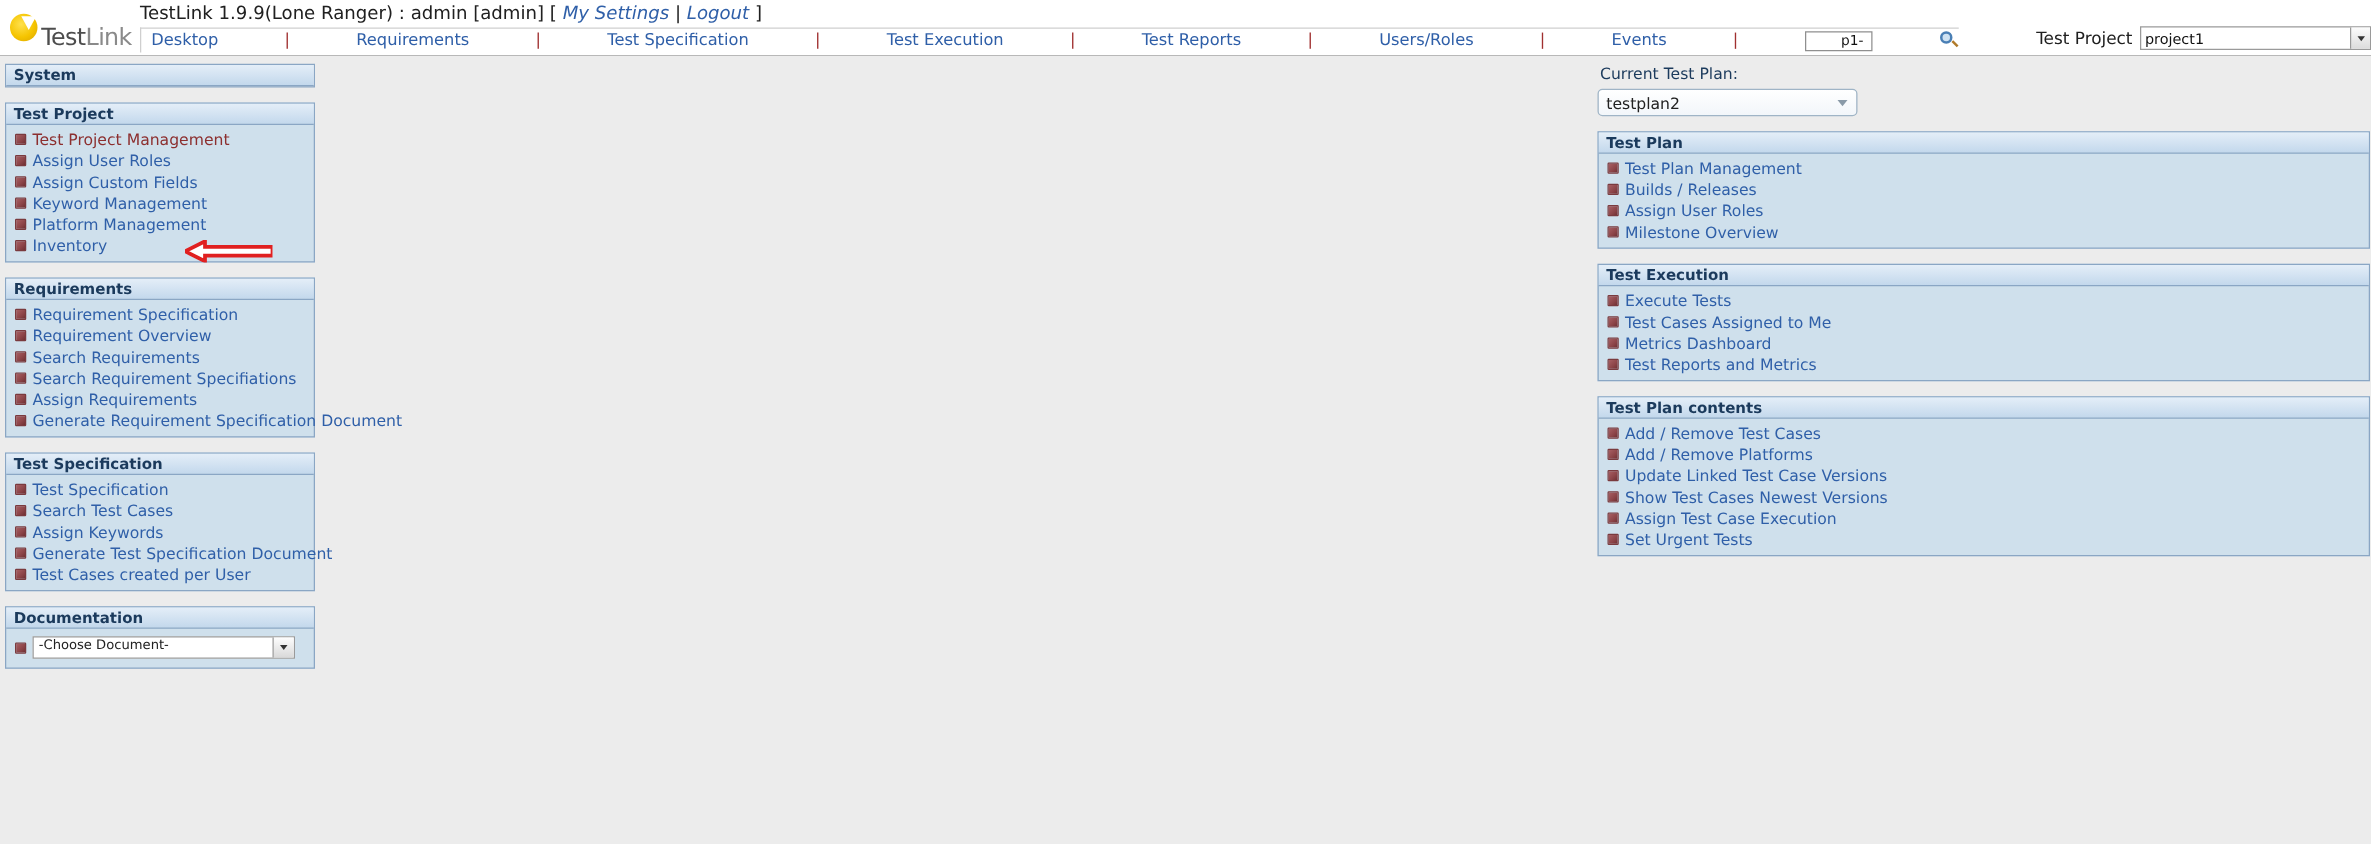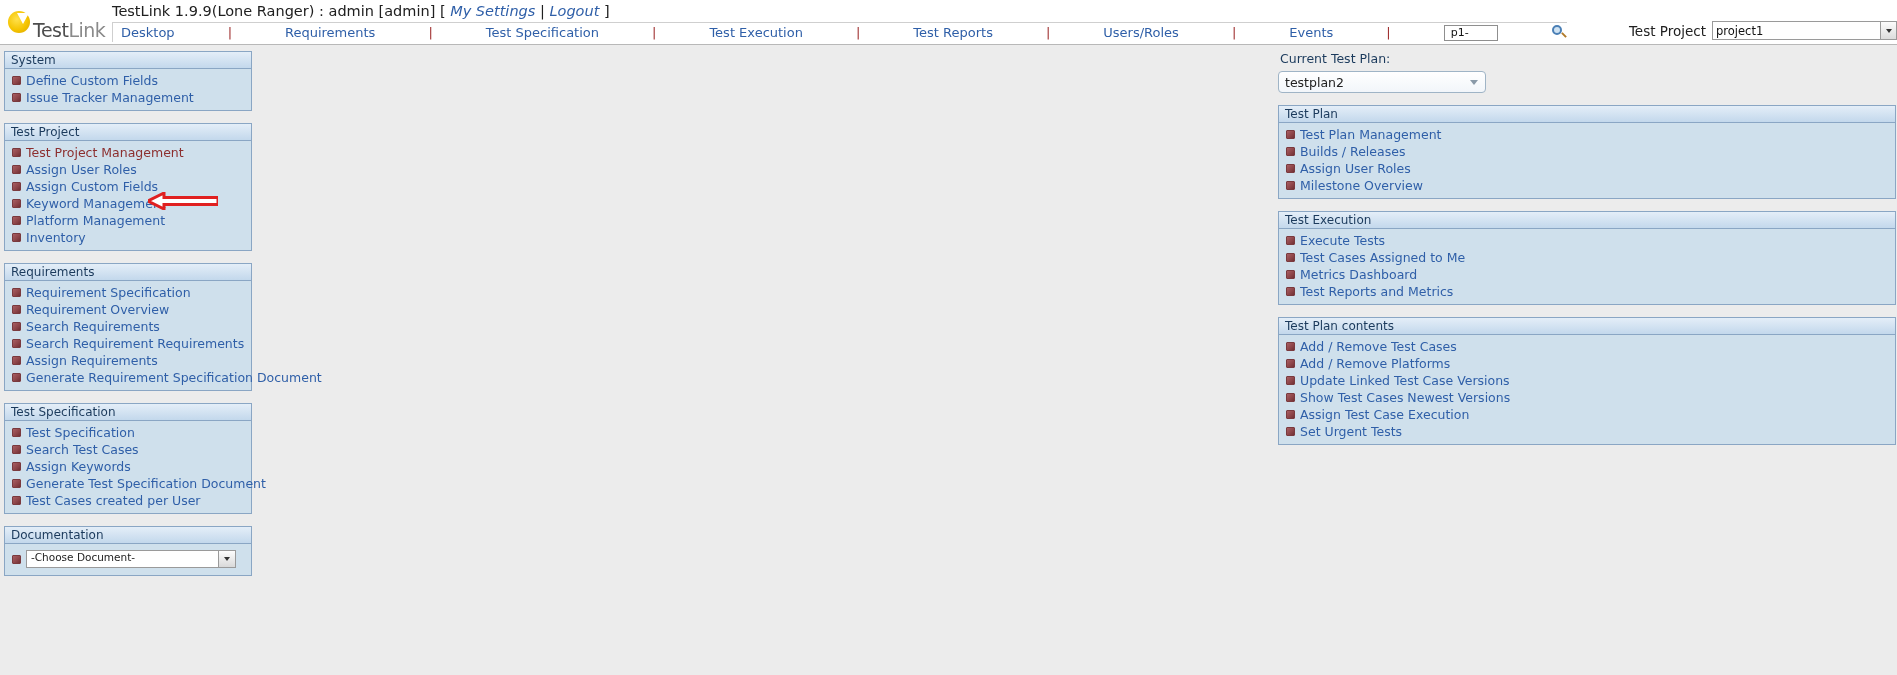--- a/index.html
+++ b/index.html
@@ -70,20 +70,21 @@
   }
   .navbar .vsep { color: #a03030; font-size: 13px; }
   .nav-search {
     width: 54px; height: 16px;
     font-size: 11px;
     border: 1px solid #8f8f8f;
     margin-left: 5px;
     padding: 0 6px;
     font-family: "DejaVu Sans", "Liberation Sans", sans-serif;
     color: #111;
+    text-align: right;
   }
   .search-icon {
     margin-left: 6px;
     display: inline-block;
     width: 15px; height: 15px;
     position: relative;
     cursor: pointer;
   }
   .search-icon .glass {
     position: absolute; left: 0; top: 0;
@@ -141,21 +142,21 @@
   
   .panel {
     border: 1px solid #8aa6c4;
     background: #cfe0ec;
     margin-bottom: 12px;
   }
   .panel-title {
     background: linear-gradient(#e4eef8, #c3d8ec);
     border-bottom: 1px solid #8aa6c4;
     font-size: 12px;
-    font-weight: normal;
+    font-weight: bold;
     color: #1b3a5c;
     padding: 2px 6px 3px 6px;
     height: 17px;
     line-height: 13px;
   }
   .panel-body { padding: 3px 0 4px 0; }
 
   .item {
     display: flex; align-items: center;
     padding: 1px 0 1px 7px;
@@ -284,30 +285,20 @@
     </div>
   </div>
 </div>
 
 <div class="body-area">
 
   <div class="col-left">
 
     <div class="panel">
       <div class="panel-title">System</div>
-      <div class="panel-body">
-        <div class="item">
-          <span class="bullet"></span>
-          <span class="item-label">Define Custom Fields</span>
-        </div>
-        <div class="item">
-          <span class="bullet"></span>
-          <span class="item-label">Issue Tracker Management</span>
-        </div>
-      </div>
     </div>
 
     <div class="panel">
       <div class="panel-title">Test Project</div>
       <div class="panel-body">
         <div class="item highlight">
           <span class="bullet"></span>
           <span class="item-label">Test Project Management</span>
         </div>
         <div class="item">
@@ -343,21 +334,21 @@
         <div class="item">
           <span class="bullet"></span>
           <span class="item-label">Requirement Overview</span>
         </div>
         <div class="item">
           <span class="bullet"></span>
           <span class="item-label">Search Requirements</span>
         </div>
         <div class="item">
           <span class="bullet"></span>
-          <span class="item-label">Search Requirement Requirements</span>
+          <span class="item-label">Search Requirement Specifiations</span>
         </div>
         <div class="item">
           <span class="bullet"></span>
           <span class="item-label">Assign Requirements</span>
         </div>
         <div class="item">
           <span class="bullet"></span>
           <span class="item-label">Generate Requirement Specification Document</span>
         </div>
       </div>

